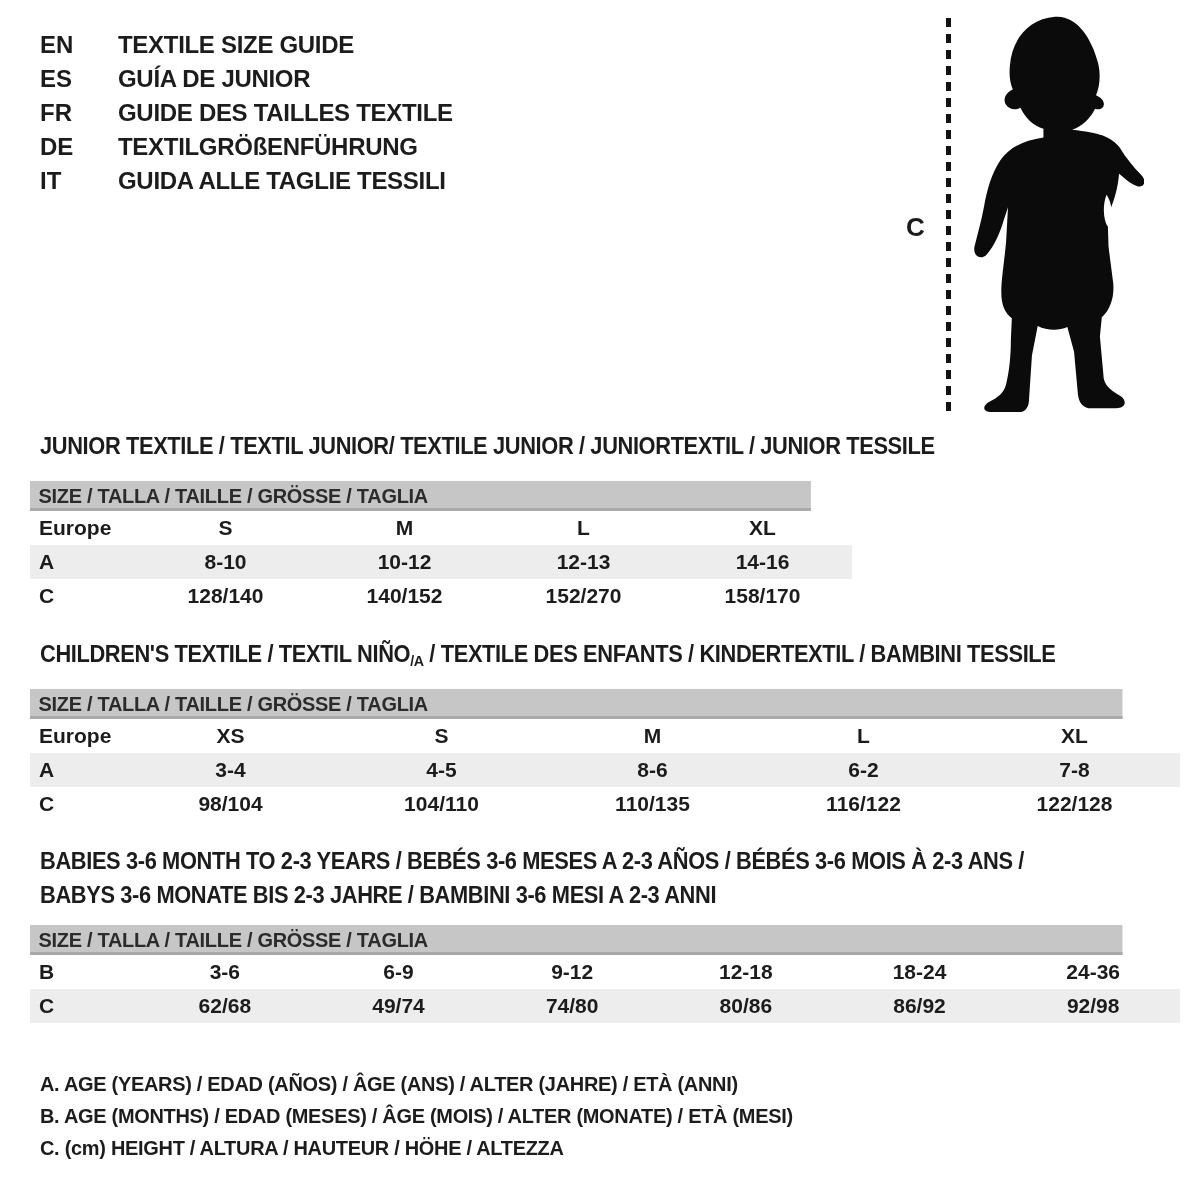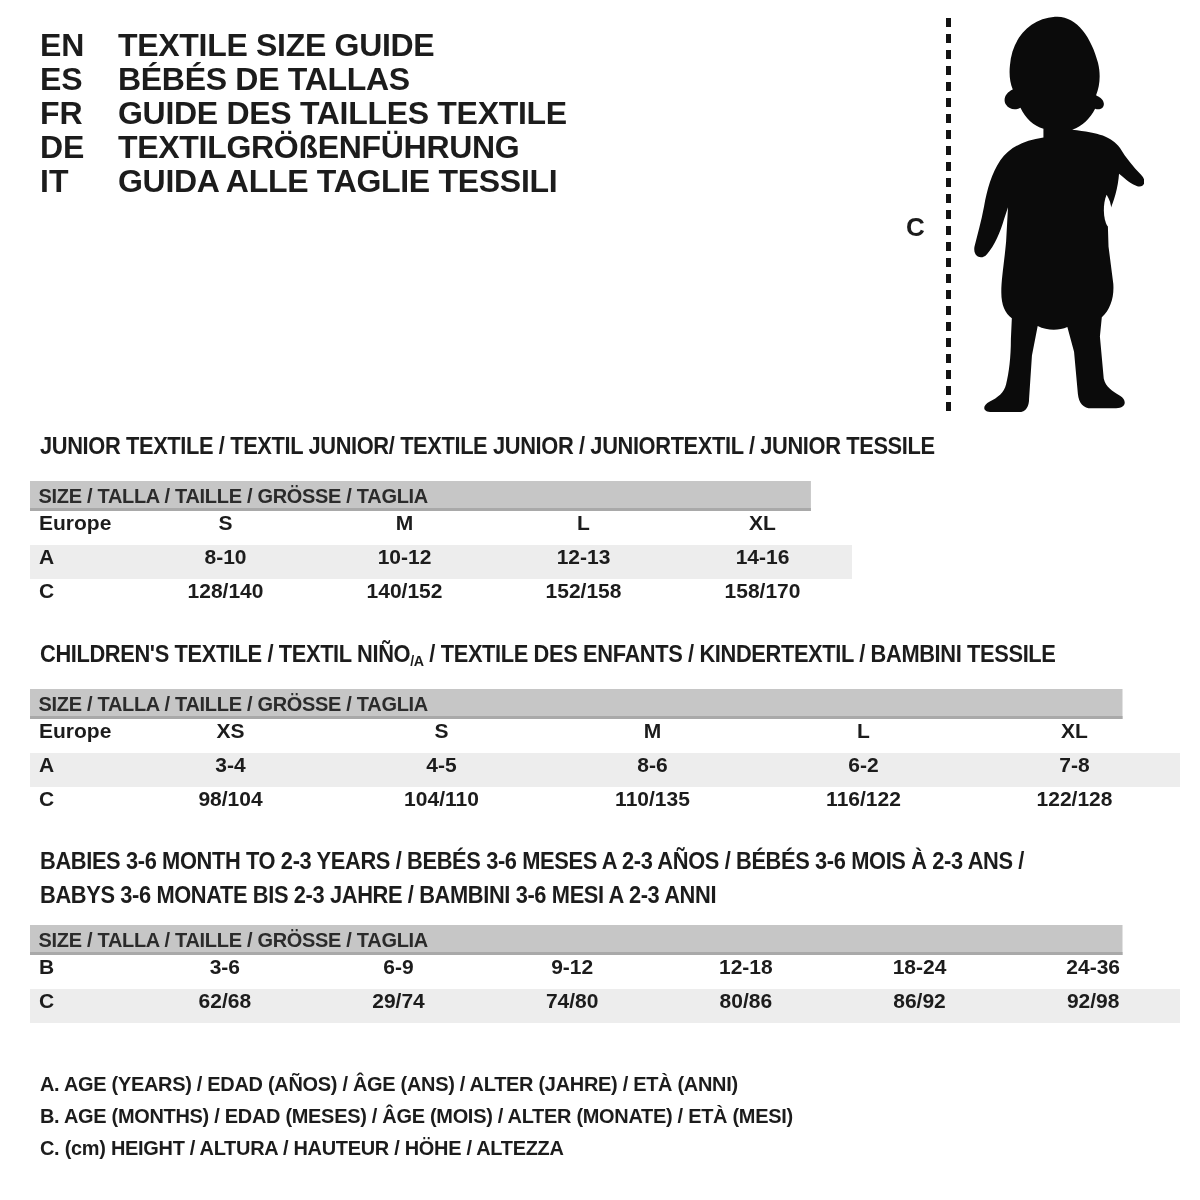--- a/index.html
+++ b/index.html
@@ -6,21 +6,21 @@
   html,body { background:#ffffff; }
   .page {
     position:relative; width:1200px; height:1200px; background:#ffffff;
     font-family:"Liberation Sans", sans-serif; font-weight:bold; color:#1c1c1c;
     overflow:hidden;
   }
   .condensed { transform:scaleX(.95); transform-origin:left center; letter-spacing:-.3px; }
 
   
   .langs { position:absolute; left:40px; top:28px; }
-  .lang-row { display:flex; align-items:center; height:34px; font-size:32px; }
+  .lang-row { display:flex; align-items:center; height:34px; font-size:24px; }
   .lang-code { width:78px; }
   .lang-label { letter-spacing:-.3px; }
 
   
   .dashed-line {
     position:absolute; left:946px; top:18px; width:5px; height:398px;
     background:repeating-linear-gradient(to bottom,#121212 0 9px,transparent 9px 16px);
   }
   .c-label { position:absolute; left:906px; top:212px; font-size:26px; }
   .baby-svg { position:absolute; left:962px; top:12px; width:182px; height:402px; }
@@ -28,21 +28,21 @@
   
   .sec-title { position:absolute; left:40px; font-size:23px; letter-spacing:-.4px; white-space:nowrap; }
   .sec-title .sub { font-size:15px; vertical-align:-4px; }
 
   
   .table { position:absolute; left:30px; }
   .t-head {
     height:30px; line-height:30px; background:#c6c6c6; border-bottom:3px solid #a9a9a9;
     padding-left:9px; font-size:21px; color:#2b2b2b; letter-spacing:-.3px;
   }
-  .t-row { display:flex; height:34px; font-size:21px; }
+  .t-row { display:flex; align-items:center; height:34px; font-size:21px; }
   .t-row.alt { background:#ededed; }
   .t-row .c0 { padding-left:9px; }
   .t-row .c { flex:1; text-align:center; }
   .junior-table { width:822px; top:481px; }
   .junior-table .c0 { width:106px; }
   .children-table { width:1150px; top:689px; }
   .children-table .c0 { width:95px; }
   .babies-table { width:1150px; top:925px; }
   .babies-table .c0 { width:108px; }
 
@@ -55,21 +55,21 @@
 
 <div class="page">
 
   <div class="langs">
     <div class="lang-row">
       <span class="lang-code">EN</span>
       <span class="lang-label">TEXTILE SIZE GUIDE</span>
     </div>
     <div class="lang-row">
       <span class="lang-code">ES</span>
-      <span class="lang-label">BÉBÉS DE TALLAS</span>
+      <span class="lang-label">GUÍA DE JUNIOR</span>
     </div>
     <div class="lang-row">
       <span class="lang-code">FR</span>
       <span class="lang-label">GUIDE DES TAILLES TEXTILE</span>
     </div>
     <div class="lang-row">
       <span class="lang-code">DE</span>
       <span class="lang-label">TEXTILGRÖßENFÜHRUNG</span>
     </div>
     <div class="lang-row">
@@ -99,21 +99,21 @@
       <span class="c0">A</span>
       <span class="c">8-10</span>
       <span class="c">10-12</span>
       <span class="c">12-13</span>
       <span class="c">14-16</span>
     </div>
     <div class="t-row">
       <span class="c0">C</span>
       <span class="c">128/140</span>
       <span class="c">140/152</span>
-      <span class="c">152/158</span>
+      <span class="c">152/270</span>
       <span class="c">158/170</span>
     </div>
   </div>
 
   <h2 class="sec-title condensed" style="top:641px;"><span>CHILDREN'S TEXTILE / TEXTIL NIÑO</span><span class="sub">/A</span><span> / TEXTILE DES ENFANTS / KINDERTEXTIL / BAMBINI TESSILE</span></h2>
   <div class="table children-table">
     <div class="t-head condensed">SIZE / TALLA / TAILLE / GRÖSSE / TAGLIA</div>
     <div class="t-row">
       <span class="c0">Europe</span>
       <span class="c">XS</span>
@@ -149,21 +149,21 @@
       <span class="c">3-6</span>
       <span class="c">6-9</span>
       <span class="c">9-12</span>
       <span class="c">12-18</span>
       <span class="c">18-24</span>
       <span class="c">24-36</span>
     </div>
     <div class="t-row alt">
       <span class="c0">C</span>
       <span class="c">62/68</span>
-      <span class="c">29/74</span>
+      <span class="c">49/74</span>
       <span class="c">74/80</span>
       <span class="c">80/86</span>
       <span class="c">86/92</span>
       <span class="c">92/98</span>
     </div>
   </div>
 
   <div class="footnotes">
     <div class="footnote condensed">A. AGE (YEARS) / EDAD (AÑOS) / ÂGE (ANS) / ALTER (JAHRE) / ETÀ (ANNI)</div>
     <div class="footnote condensed">B. AGE (MONTHS) / EDAD (MESES) / ÂGE (MOIS) / ALTER (MONATE) / ETÀ (MESI)</div>

